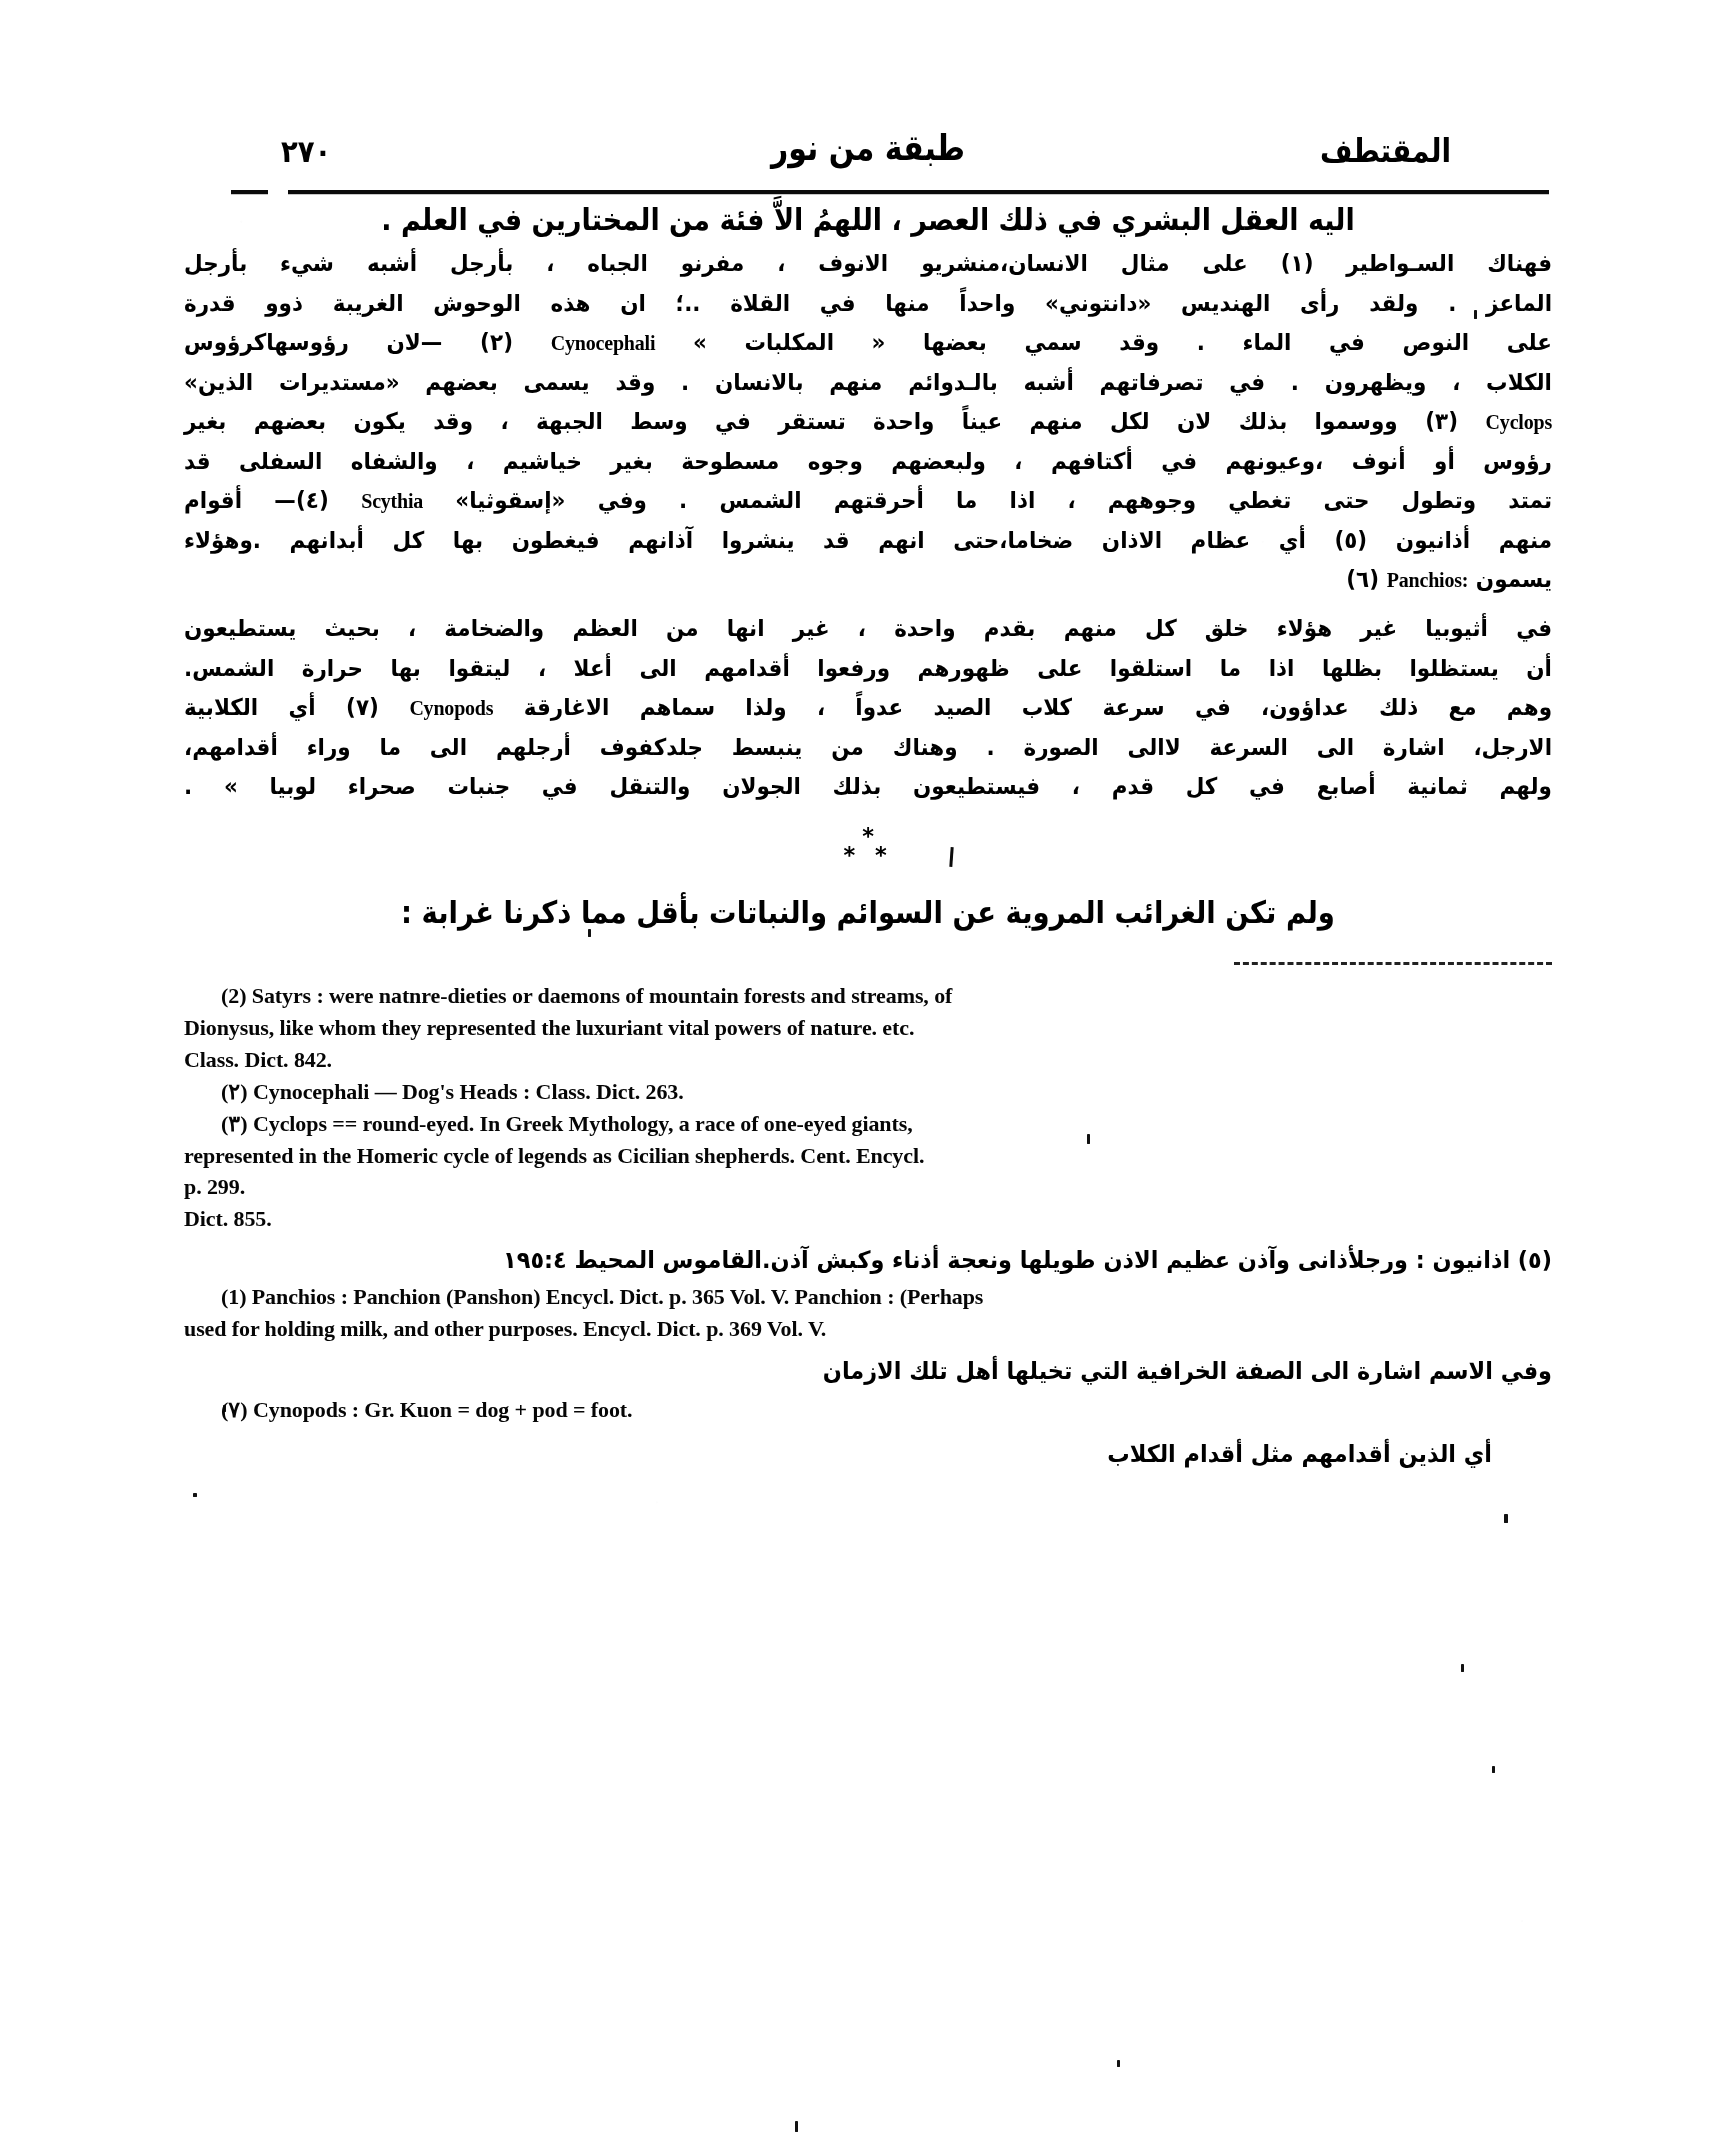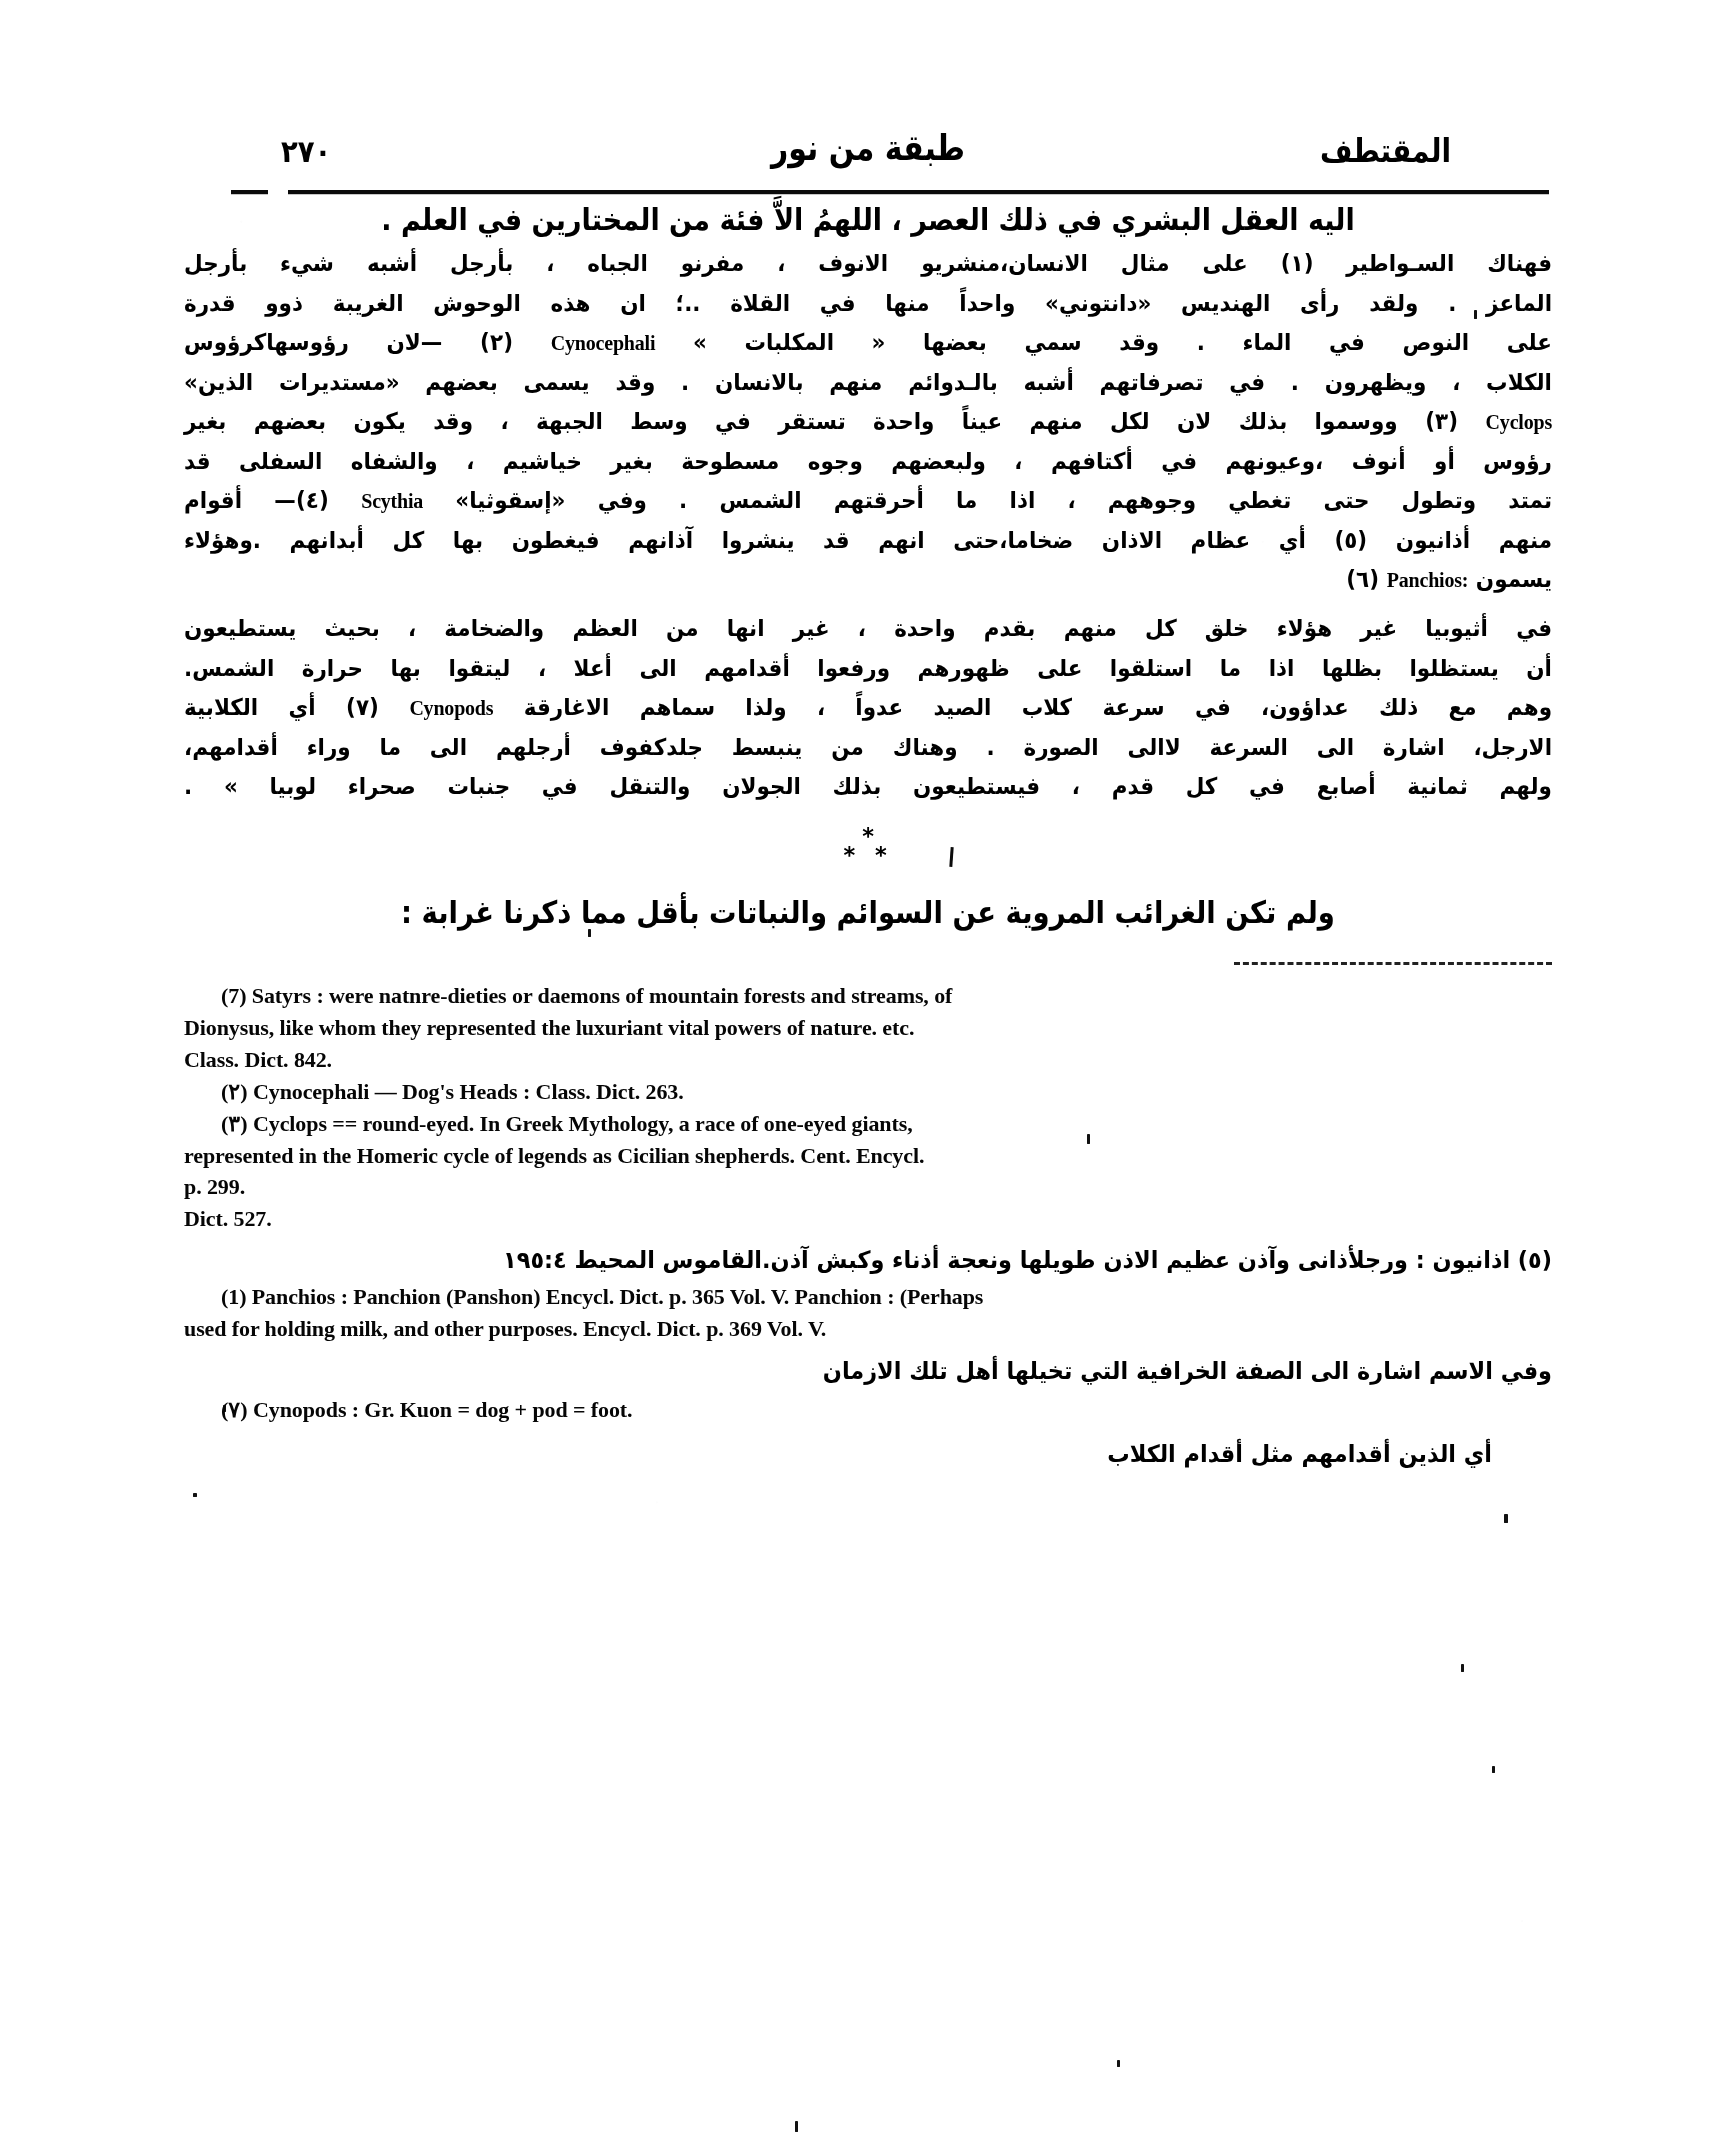--- a/index.html
+++ b/index.html
@@ -349,31 +349,31 @@
       <div class="ast-bottom">* *</div>
       <div class="tick"></div>
     </div>
 
     <div class="section-head">ولم تكن الغرائب المروية عن السوائم والنباتات بأقل مما ذكرنا غرابة :</div>
 
     <div class="fn-divider"></div>
 
     <div class="footnotes">
 
-      <p class="fn indent">(7) Satyrs : were  natnre-dieties or daemons of mountain  forests  and  streams, of</p>
+      <p class="fn indent">(2) Satyrs : were  natnre-dieties or daemons of mountain  forests  and  streams, of</p>
       <p class="fn">Dionysus,  like  whom  they  represented  the  luxuriant  vital  powers  of  nature.  etc.</p>
       <p class="fn">Class. Dict. 842.</p>
 
       <p class="fn indent">(٢) Cynocephali  —  Dog's Heads :  Class.  Dict. 263.</p>
 
       <p class="fn indent">(٣) Cyclops  ==  round-eyed. In  Greek  Mythology,  a  race  of  one-eyed  giants,</p>
       <p class="fn">represented  in  the  Homeric  cycle  of  legends  as  Cicilian  shepherds.  Cent. Encycl.</p>
       <p class="fn">p.  299.</p>
 
-      <p class="fn">Dict. 527.</p>
+      <p class="fn">Dict. 855.</p>
 
       <p class="fn-ar">(٥) اذانيون : ورجلأذانى وآذن عظيم الاذن طويلها ونعجة أذناء وكبش آذن.القاموس المحيط ١٩٥:٤</p>
 
       <p class="fn indent">(1) Panchios : Panchion (Panshon) Encycl. Dict.  p.  365 Vol. V. Panchion : (Perhaps</p>
       <p class="fn">used for holding  milk, and  other purposes. Encycl. Dict. p. 369 Vol. V.</p>
 
       <p class="fn-ar tail">وفي الاسم اشارة الى الصفة الخرافية التي تخيلها أهل تلك الازمان</p>
 
       <p class="fn indent">(٧) Cynopods : Gr. Kuon  =  dog  +  pod  =  foot.</p>
 

